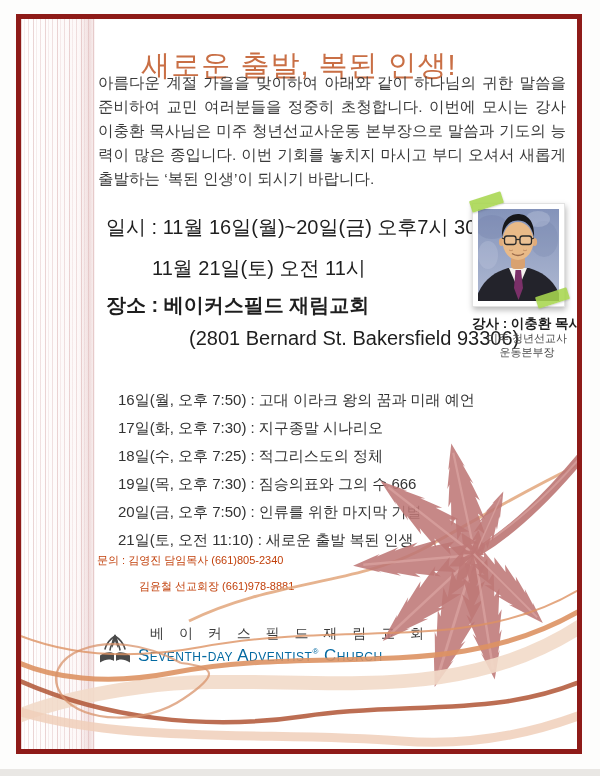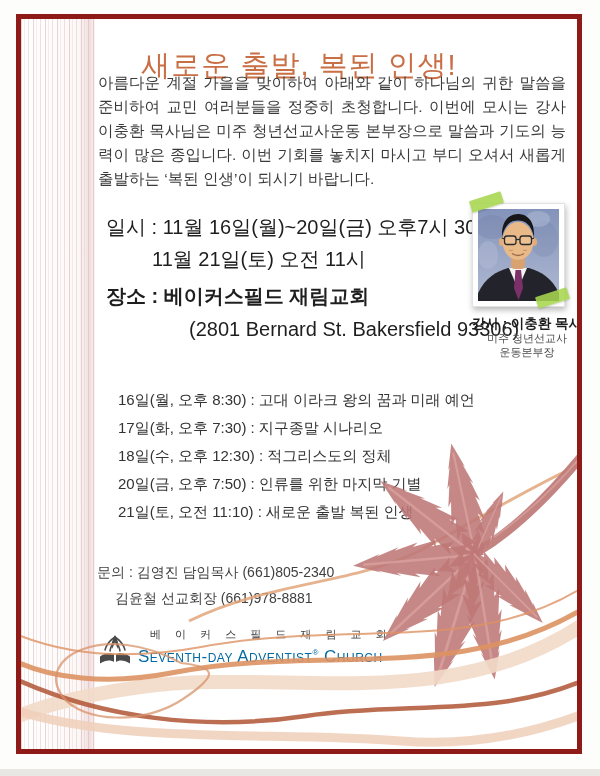--- a/index.html
+++ b/index.html
@@ -28,48 +28,48 @@
   .title{
     position:absolute;left:0;right:0;top:27px;z-index:2;
     text-align:center;font-size:29px;letter-spacing:1px;color:#C96F45;
   }
   .intro{
     position:absolute;left:77px;top:52px;width:468px;z-index:2;
     font-size:15.5px;line-height:24px;color:#3a3a3a;text-align:justify;
   }
   .event{position:absolute;left:85px;top:196px;z-index:2;font-size:20px;color:#1e1e1e;font-weight:500;}
   .ev1{line-height:24px;}
-  .ev2{line-height:24px;margin:8px 0 0 46px;}
+  .ev2{line-height:24px;margin:17px 0 0 46px;}
   .ev3{line-height:24px;margin-top:13px;font-weight:bold;}
   .ev4{line-height:24px;margin:9px 0 0 83px;}
   
   .photo-frame{
     position:absolute;left:451px;top:184px;z-index:4;
     width:81px;height:92px;background:#fff;padding:5px;
     border:1px solid #e2e2e2;box-shadow:1px 3px 6px rgba(0,0,0,0.28);
   }
   .photo-frame svg{display:block;}
   .tape{
     position:absolute;z-index:6;width:33px;height:12px;
     background:rgba(167,214,78,0.88);box-shadow:0 1px 2px rgba(0,0,0,0.18);
     border-radius:1px;
   }
   .tape-tl{left:449px;top:177px;transform:rotate(-18deg);}
   .tape-br{left:515px;top:273px;transform:rotate(-18deg);}
   .speaker-caption{position:absolute;left:430px;top:296px;width:152px;text-align:center;z-index:4;}
   .speaker-name{font-size:13.5px;font-weight:bold;color:#1d1d1d;line-height:17px;}
   .speaker-org{font-size:11px;color:#4a4a4a;line-height:13.5px;}
   .schedule{position:absolute;left:97px;top:367px;z-index:2;font-size:15px;line-height:28px;color:#333;}
-  .contact{position:absolute;left:76px;top:540px;z-index:2;font-size:14px;line-height:26px;color:#404040;}
-  .contact-line2{margin-left:18px;}
+  .contact{position:absolute;left:76px;top:528px;z-index:2;font-size:11px;line-height:26px;color:#c2410c;}
+  .contact-line2{margin-left:42px;}
   
   .church{position:absolute;left:77px;top:605px;z-index:4;display:flex;align-items:flex-end;}
   .sda-mark{width:34px;height:34px;margin-right:6px;margin-bottom:1px;}
   .church-names{display:block;}
-  .church-kr{font-size:11px;letter-spacing:5.5px;color:#3c3c3c;padding-left:12px;line-height:17px;}
+  .church-kr{font-size:14px;letter-spacing:5.5px;color:#3c3c3c;padding-left:12px;line-height:17px;}
   .church-en{
     font-family:Liberation Sans, sans-serif;font-variant:small-caps;
     font-size:17px;color:#0369a1;line-height:20px;letter-spacing:0.5px;
   }
   .church-en sup{font-size:8px;vertical-align:super;}
   
   .decor{position:absolute;left:0;top:0;width:556px;height:730px;z-index:5;pointer-events:none;}
 </style>
 </head>
 <body>
@@ -123,23 +123,24 @@
   <div class="tape tape-tl"></div>
   <div class="tape tape-br"></div>
 
   <div class="speaker-caption">
     <div class="speaker-name">강사 : 이충환 목사</div>
     <div class="speaker-org">미주 청년선교사</div>
     <div class="speaker-org">운동본부장</div>
   </div>
 
   <div class="schedule">
-    <div>16일(월, 오후 8:30) : 고대 이라크 왕의 꿈과 미래 예언</div>
+    <div>16일(월, 오후 7:50) : 고대 이라크 왕의 꿈과 미래 예언</div>
     <div>17일(화, 오후 7:30) : 지구종말 시나리오</div>
-    <div>18일(수, 오후 12:30) : 적그리스도의 정체</div>
+    <div>18일(수, 오후 7:25) : 적그리스도의 정체</div>
+    <div>19일(목, 오후 7:30) : 짐승의표와 그의 수 666</div>
     <div>20일(금, 오후 7:50) : 인류를 위한 마지막 기별</div>
     <div>21일(토, 오전 11:10) : 새로운 출발 복된 인생</div>
   </div>
 
   <div class="contact">
     <div>문의 : 김영진 담임목사 (661)805-2340</div>
     <div class="contact-line2">김윤철 선교회장 (661)978-8881</div>
   </div>
 
   <div class="church">

